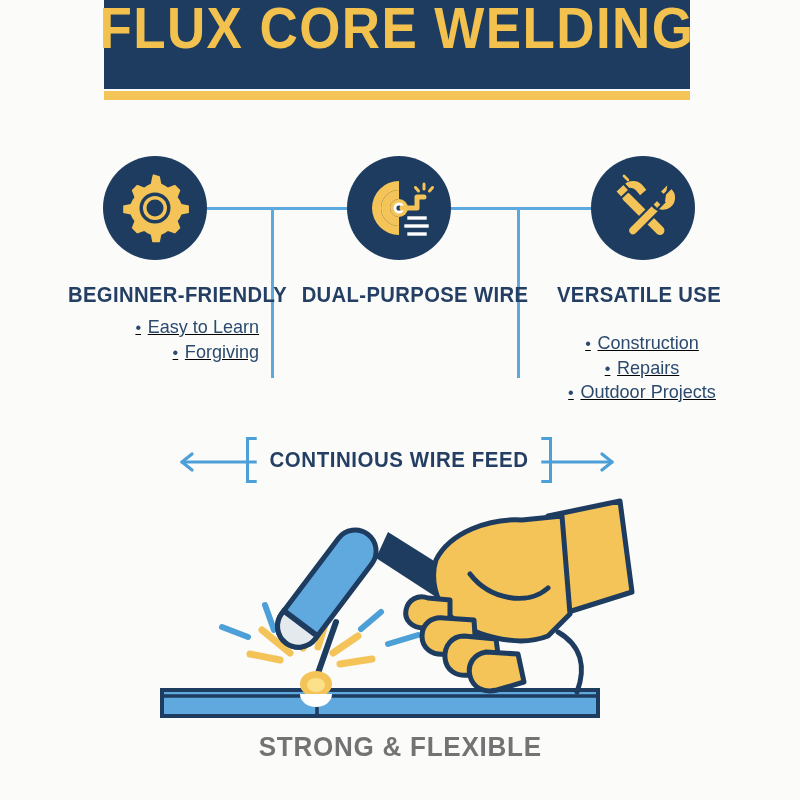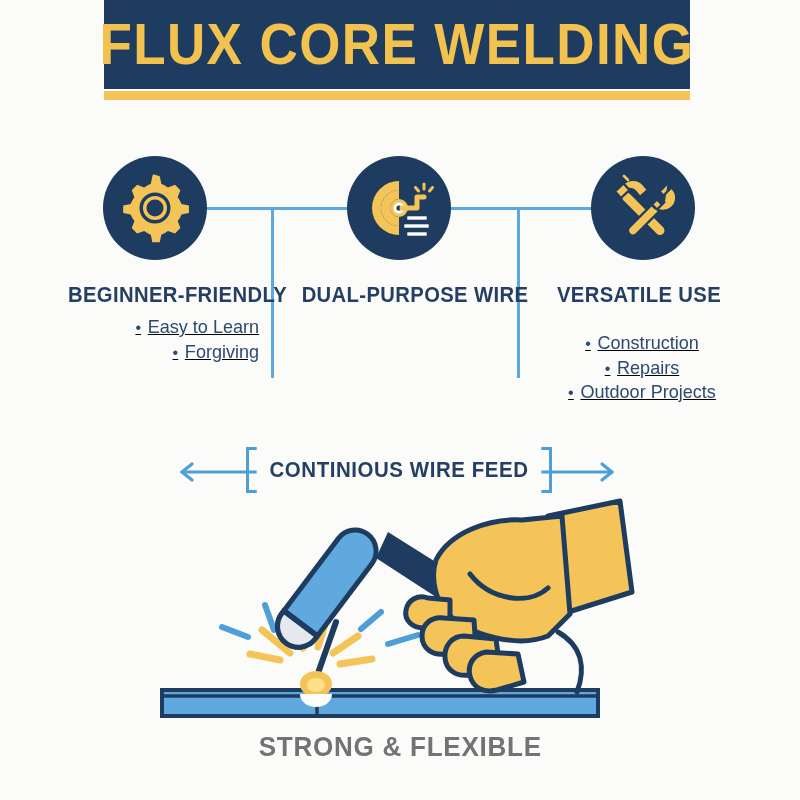--- a/index.html
+++ b/index.html
@@ -23,21 +23,20 @@
 
   
   .title-banner {
     position: absolute;
     left: 104px;
     top: 0px;
     width: 586px;
     height: 89px;
     background: #1d3c5f;
     display: flex;
-    align-items: center;
     justify-content: center;
   }
   .title-text {
     color: #f2c14e;
     font-family: "Liberation Sans Narrow", "Liberation Sans", sans-serif;
     font-size: 57px;
     font-weight: bold;
     letter-spacing: 1.5px;
     line-height: 1;
     transform: scaleX(0.93);
@@ -132,21 +131,21 @@
 
   .column.col3 { left: 547px; width: 200px; text-align: center; }
   .column.col3 .col-heading { transform-origin: left center; }
   .column.col3 .col-list { padding-left: 0px; margin-top: 24px; }
   .column.col3 .col-list li { transform-origin: left center; }
 
   
   .feed-wrap {
     position: absolute;
     left: 0;
-    top: 440px;
+    top: 430px;
     width: 800px;
     height: 62px;
   }
   .feed-box {
     position: absolute;
     left: 246px;
     top: 7px;
     width: 306px;
     height: 46px;
     border: 3px solid #4d9fd8;

